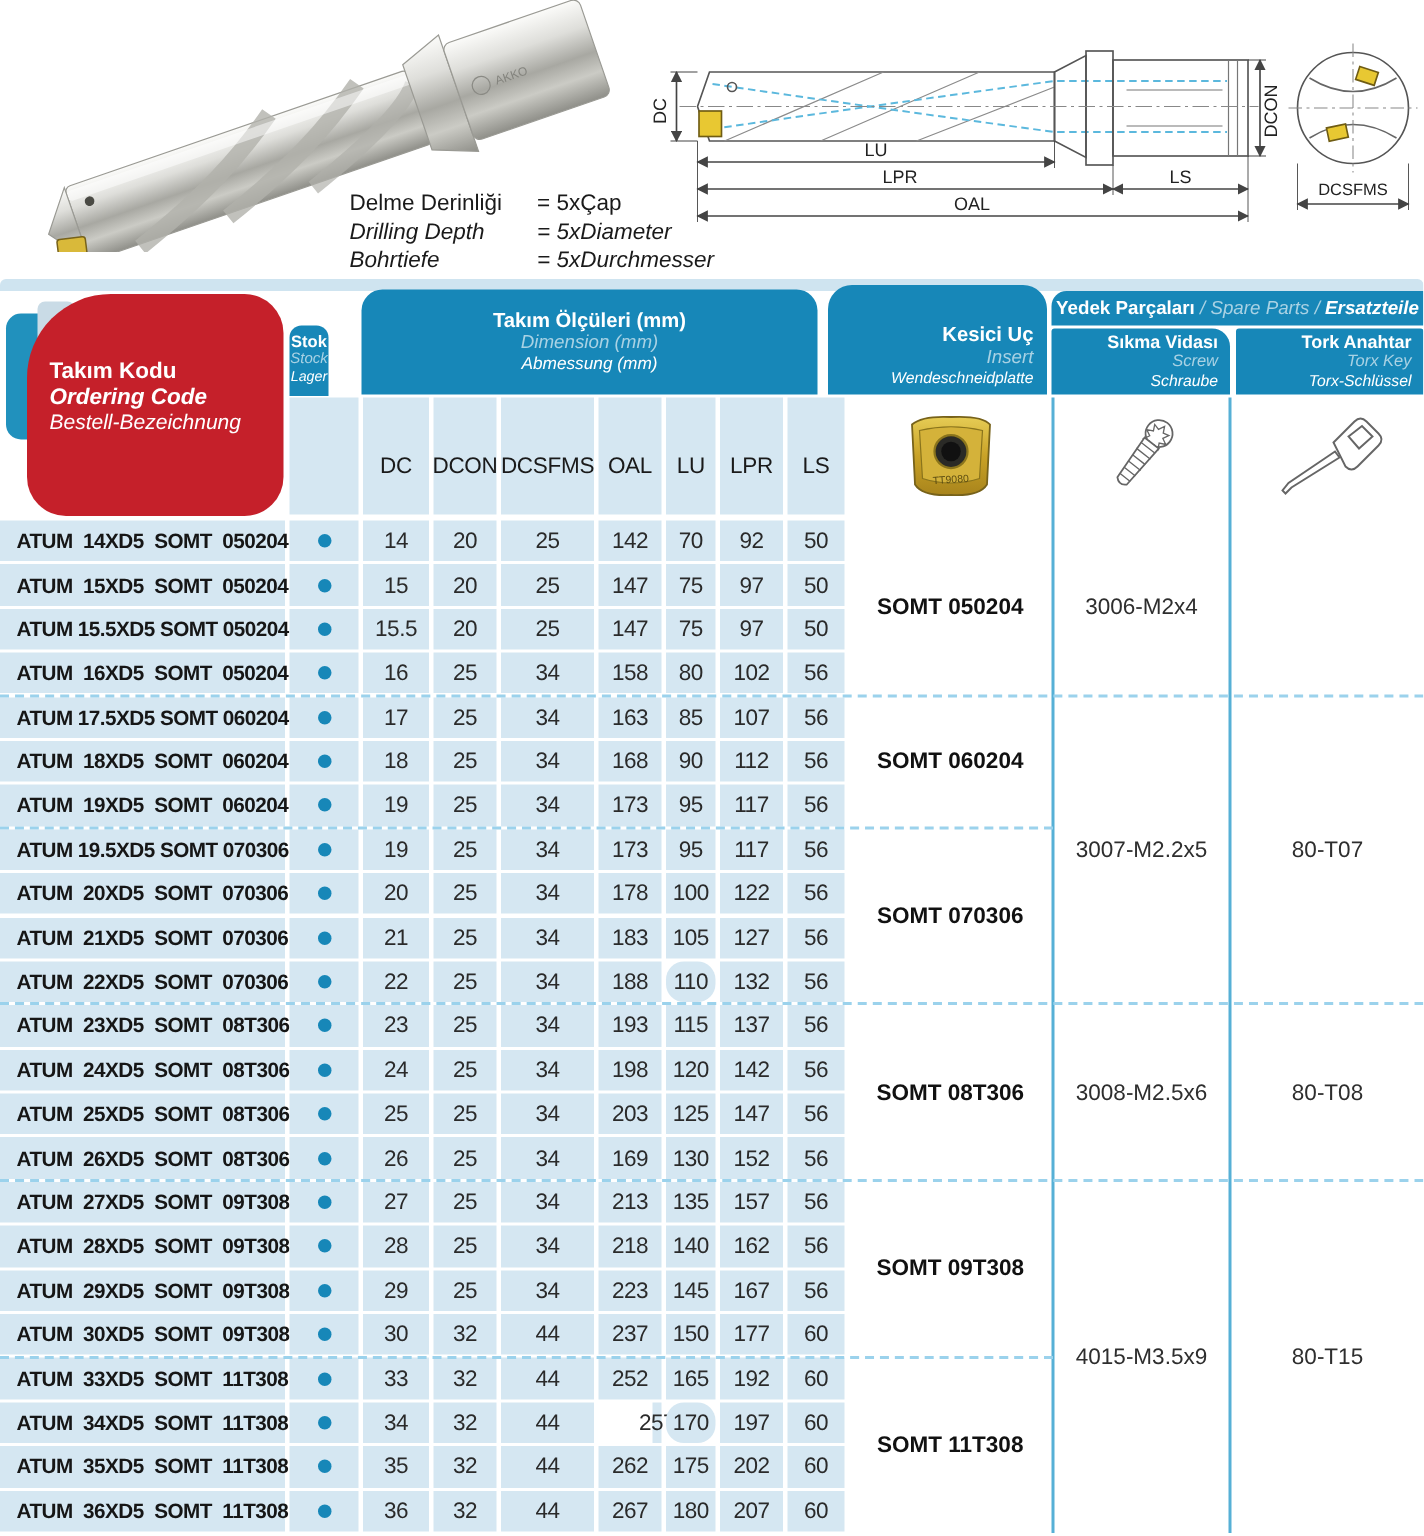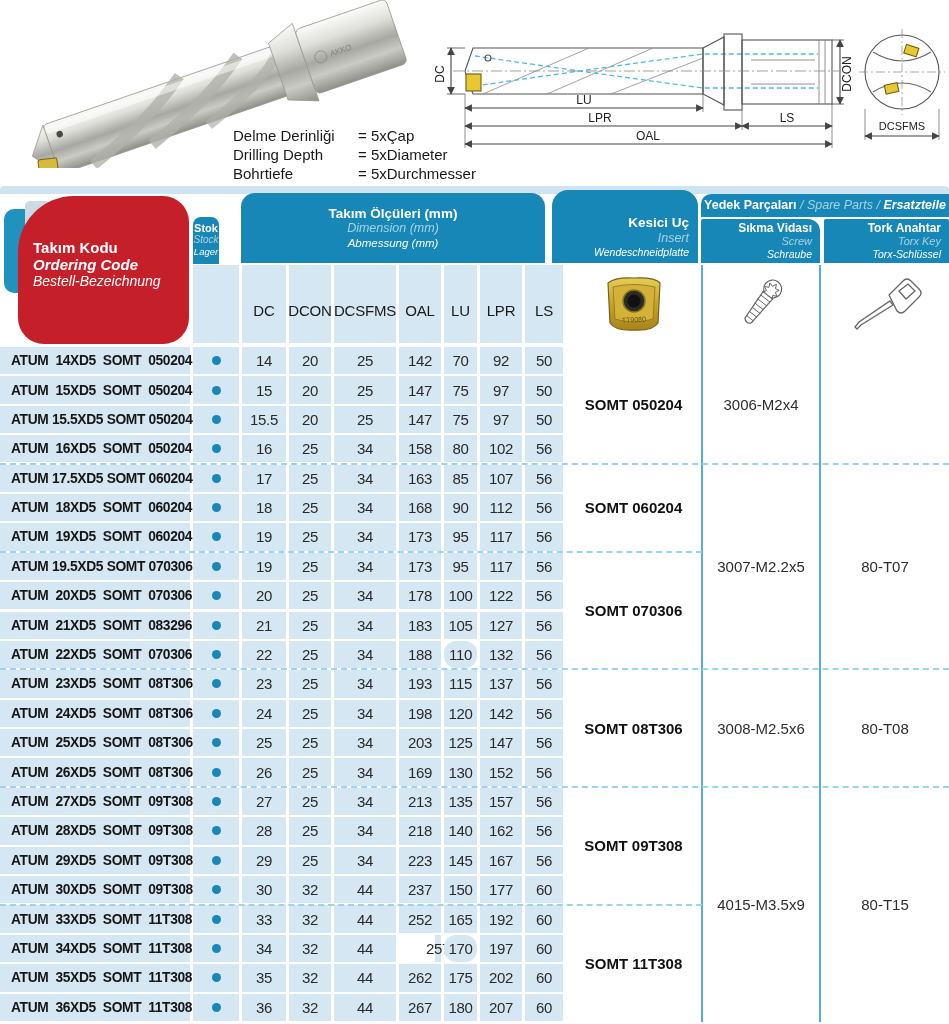--- a/index.html
+++ b/index.html
@@ -4,21 +4,21 @@
 <style>
   html,body{margin:0;padding:0;background:#fff;}
   .page{position:relative;width:949px;height:1024px;background:#fff;overflow:hidden;
         font-family:"Liberation Sans",sans-serif;color:#1c1c1c;}
   svg text{font-family:"Liberation Sans",sans-serif;}
 
   
   .depth-note{position:absolute;left:233px;top:126px;font-size:15px;line-height:19px;color:#1a1a1a;}
   .depth-note .nrow{display:flex;}
   .depth-note .nlab{flex:0 0 125px;}
-  .depth-note .it{}
+  .depth-note .it{font-style:italic;}
 
   
   .strip{position:absolute;left:0;top:186px;width:949px;height:8px;background:#cfe4f0;border-radius:4px 4px 0 0;}
   .tab{position:absolute;left:4px;top:209px;width:66px;height:84px;background:#2191bd;border-radius:10px;z-index:2;}
   .tab-notch{position:absolute;left:21px;top:-8px;width:25px;height:31px;background:#c9dbe6;border-radius:5px;}
   .red-box{position:absolute;left:18px;top:196px;width:171px;height:148px;background:#c5202a;
            border-radius:56px 26px 26px 26px;z-index:3;color:#fff;
            padding:44px 0 0 15px;box-sizing:border-box;font-size:15px;line-height:16.5px;}
   .red-box .b{font-weight:bold;}
   .red-box .bi{font-weight:bold;font-style:italic;}
@@ -391,21 +391,21 @@
       <div class="cn num" style="grid-area: 9 / 3;">20</div>
       <div class="cn num" style="grid-area: 9 / 4;">25</div>
       <div class="cn num" style="grid-area: 9 / 5;">34</div>
       <div class="cn num" style="grid-area: 9 / 6;">178</div>
       <div class="cn num" style="grid-area: 9 / 7;">100</div>
       <div class="cn num" style="grid-area: 9 / 8;">122</div>
       <div class="cn num" style="grid-area: 9 / 9;">56</div>
     </div>
 
     <div style="display:contents">
-      <div class="cc" style="grid-area: 10 / 1;">ATUM  21XD5  SOMT  083296</div>
+      <div class="cc" style="grid-area: 10 / 1;">ATUM  21XD5  SOMT  070306</div>
       <div class="cs" style="grid-area: 10 / 2;">
           <span class="dot"></span>
         </div>
       <div class="cn num" style="grid-area: 10 / 3;">21</div>
       <div class="cn num" style="grid-area: 10 / 4;">25</div>
       <div class="cn num" style="grid-area: 10 / 5;">34</div>
       <div class="cn num" style="grid-area: 10 / 6;">183</div>
       <div class="cn num" style="grid-area: 10 / 7;">105</div>
       <div class="cn num" style="grid-area: 10 / 8;">127</div>
       <div class="cn num" style="grid-area: 10 / 9;">56</div>

